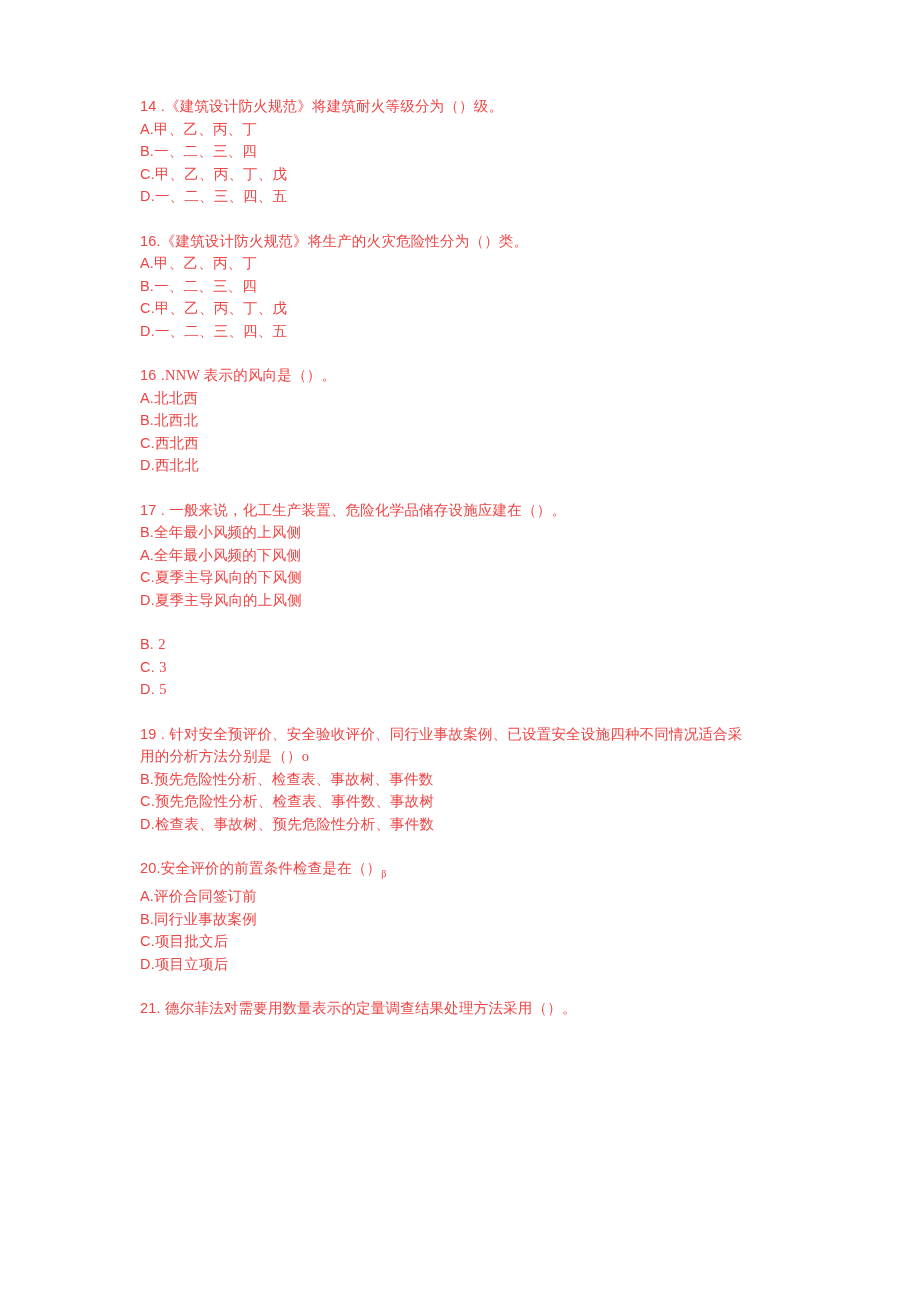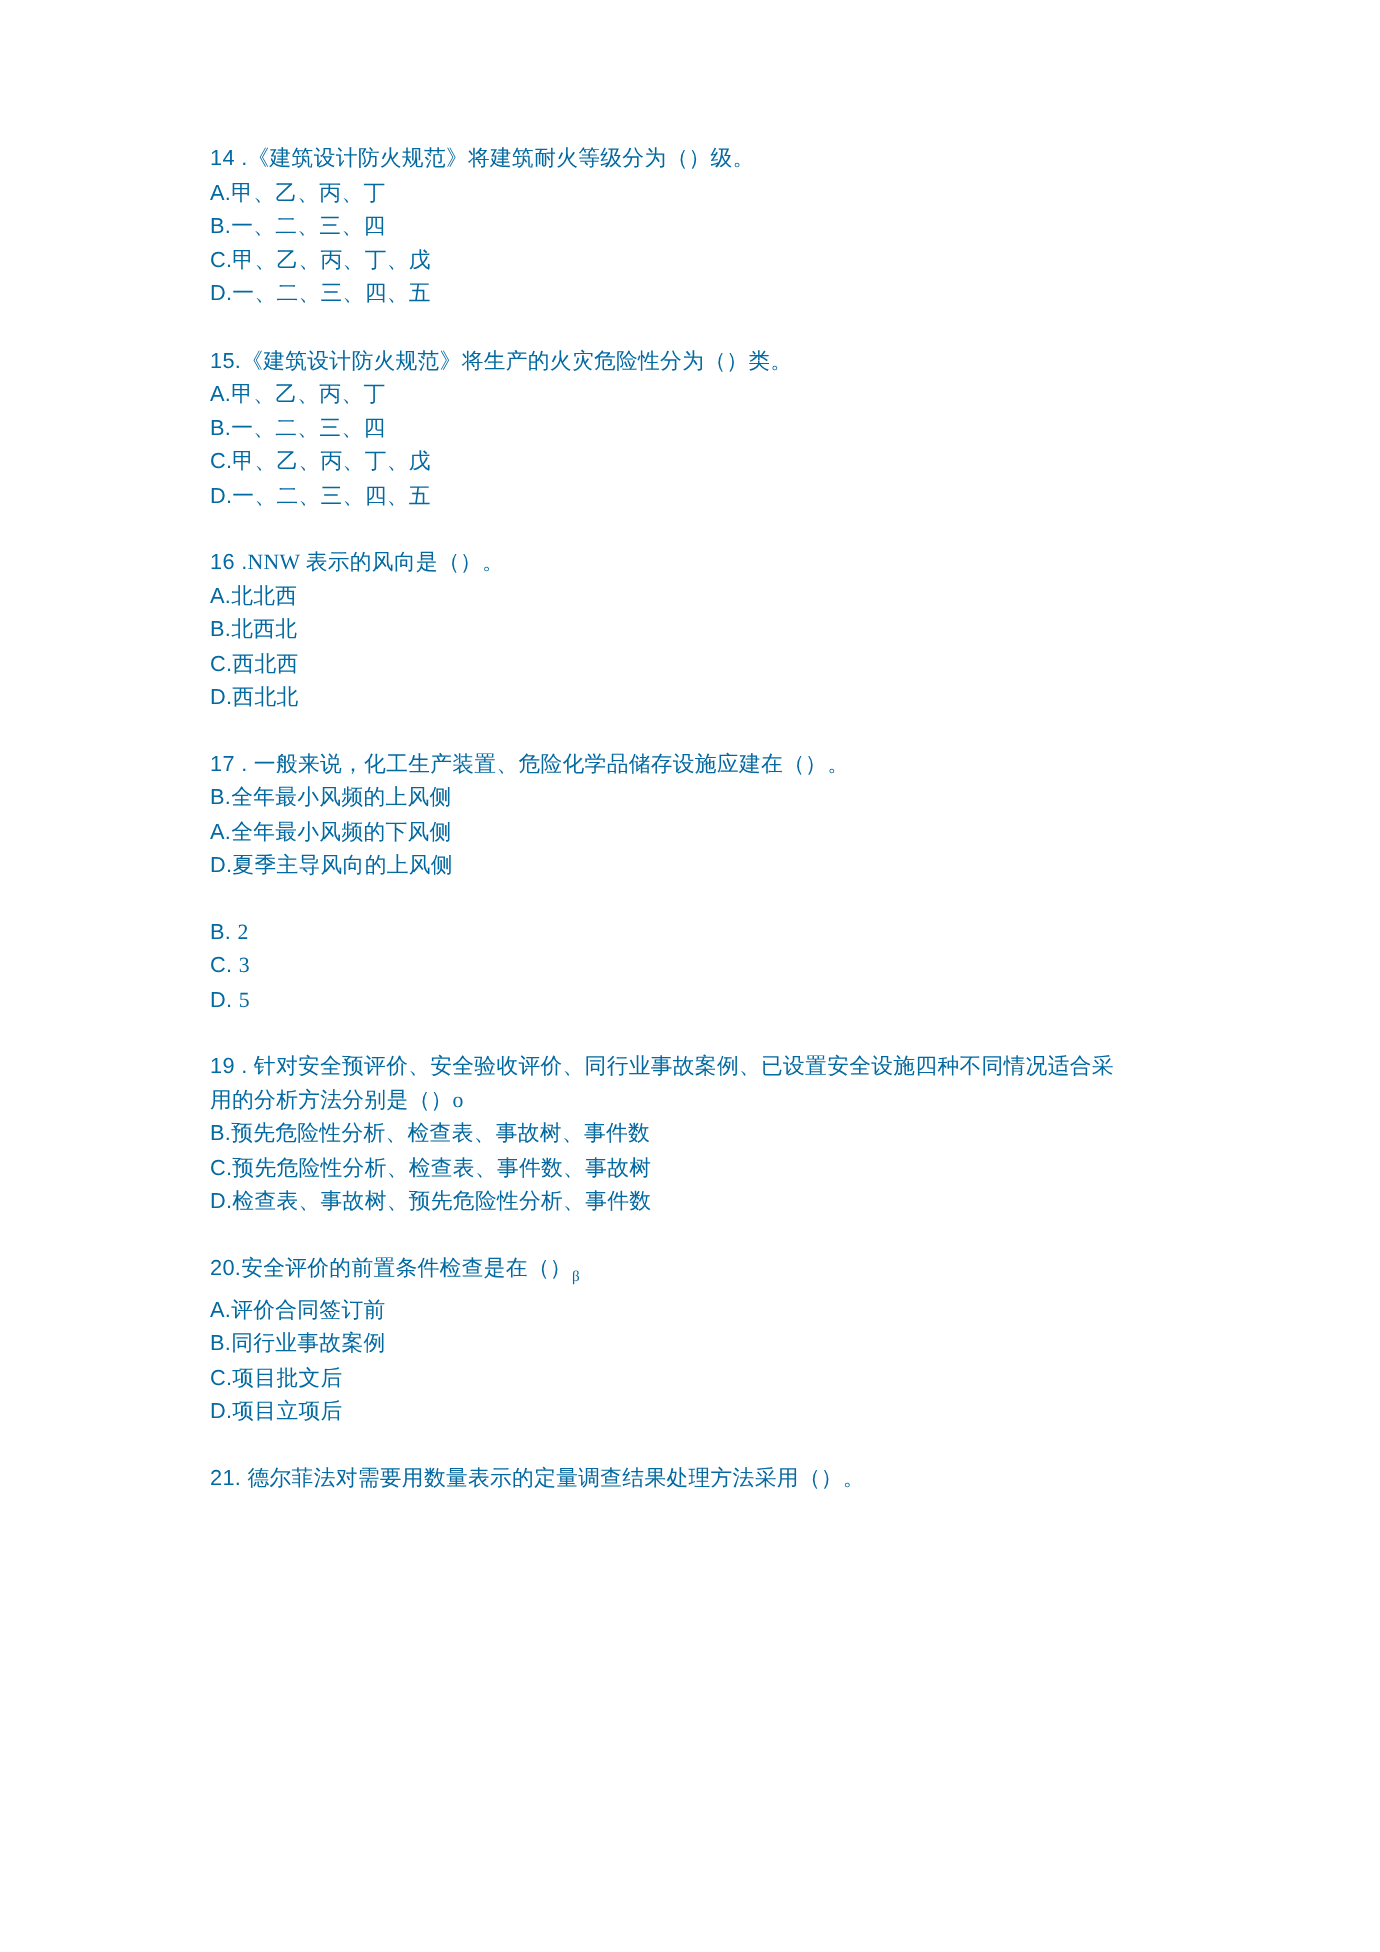--- a/index.html
+++ b/index.html
@@ -13,21 +13,21 @@
       padding: 95px 140px 60px 140px;
       box-sizing: border-box;
       width: 920px;
     }
     .question-block {
       margin-bottom: 22px;
     }
     .line {
       font-size: 14.5px;
       line-height: 22.5px;
-      color: #0369a1;
+      color: #ef4444;
       white-space: nowrap;
       letter-spacing: 0.2px;
     }
     .q-num {
       font-family: Arial, sans-serif;
     }
     .q-dot {
       font-family: Arial, sans-serif;
     }
     .opt-letter {
@@ -41,39 +41,40 @@
 
   <div class="question-block">
     <div class="line"><span class="q-num">14</span><span class="q-dot"> .</span><span>《建筑设计防火规范》将建筑耐火等级分为（）级。</span></div>
     <div class="line"><span class="opt-letter">A.</span><span>甲、乙、丙、丁</span></div>
     <div class="line"><span class="opt-letter">B.</span><span>一、二、三、四</span></div>
     <div class="line"><span class="opt-letter">C.</span><span>甲、乙、丙、丁、戊</span></div>
     <div class="line"><span class="opt-letter">D.</span><span>一、二、三、四、五</span></div>
   </div>
 
   <div class="question-block">
-    <div class="line"><span class="q-num">15.</span><span class="q-dot"></span><span>《建筑设计防火规范》将生产的火灾危险性分为（）类。</span></div>
+    <div class="line"><span class="q-num">16.</span><span class="q-dot"></span><span>《建筑设计防火规范》将生产的火灾危险性分为（）类。</span></div>
     <div class="line"><span class="opt-letter">A.</span><span>甲、乙、丙、丁</span></div>
     <div class="line"><span class="opt-letter">B.</span><span>一、二、三、四</span></div>
     <div class="line"><span class="opt-letter">C.</span><span>甲、乙、丙、丁、戊</span></div>
     <div class="line"><span class="opt-letter">D.</span><span>一、二、三、四、五</span></div>
   </div>
 
   <div class="question-block">
     <div class="line"><span class="q-num">16</span><span class="q-dot"> .</span><span>NNW 表示的风向是（）。</span></div>
     <div class="line"><span class="opt-letter">A.</span><span>北北西</span></div>
     <div class="line"><span class="opt-letter">B.</span><span>北西北</span></div>
     <div class="line"><span class="opt-letter">C.</span><span>西北西</span></div>
     <div class="line"><span class="opt-letter">D.</span><span>西北北</span></div>
   </div>
 
   <div class="question-block">
     <div class="line"><span class="q-num">17</span><span class="q-dot"> . </span><span>一般来说，化工生产装置、危险化学品储存设施应建在（）。</span></div>
     <div class="line"><span class="opt-letter">B.</span><span>全年最小风频的上风侧</span></div>
     <div class="line"><span class="opt-letter">A.</span><span>全年最小风频的下风侧</span></div>
+    <div class="line"><span class="opt-letter">C.</span><span>夏季主导风向的下风侧</span></div>
     <div class="line"><span class="opt-letter">D.</span><span>夏季主导风向的上风侧</span></div>
   </div>
 
   <div class="question-block">
     <div class="line"><span class="opt-letter">B.   </span><span>2</span></div>
     <div class="line"><span class="opt-letter">C.   </span><span>3</span></div>
     <div class="line"><span class="opt-letter">D.   </span><span>5</span></div>
   </div>
 
   <div class="question-block">

